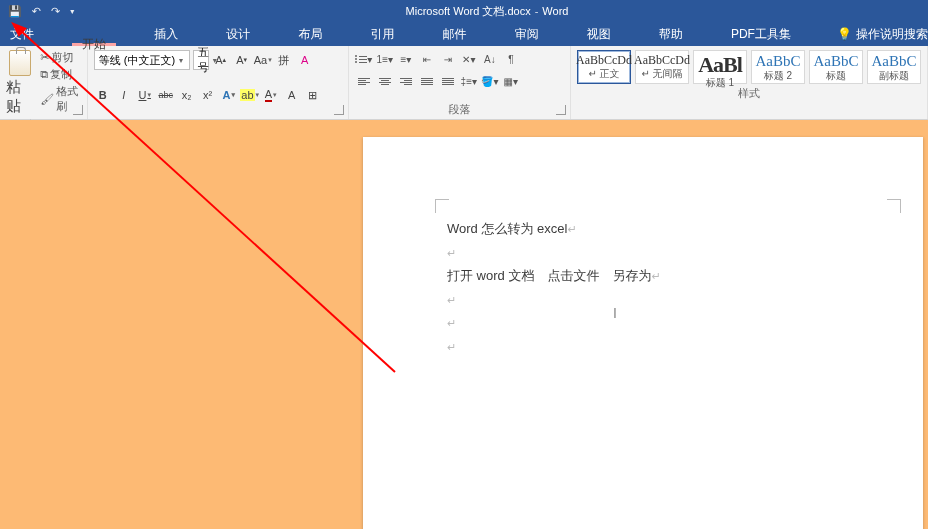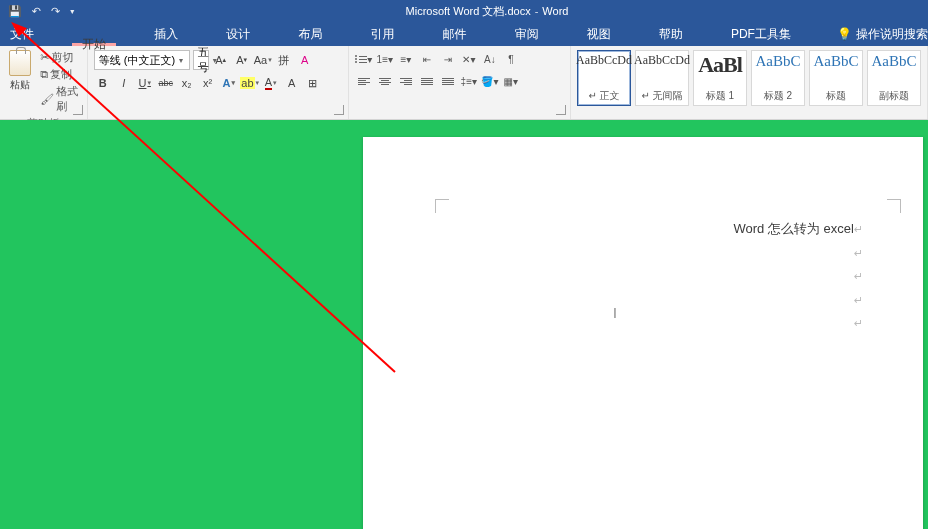--- a/index.html
+++ b/index.html
@@ -20,45 +20,45 @@
 
 .ribbon { height: 74px; background: #f3f3f3; border-bottom: 1px solid #d4d4d4; display: flex; align-items: stretch; }
 .group { border-right: 1px solid #e1e1e1; display: flex; flex-direction: column; position:relative; }
 .group-body { flex: 1; display: flex; align-items: flex-start; padding: 4px 6px 0 6px; gap: 6px; }
 .group-label { font-size: 11px; color: #666; text-align: center; padding: 2px 0 2px 0; }
 .group-launcher { position:absolute; right:4px; bottom:4px; width:10px; height:10px; border:1px solid #9a9a9a; border-top:none; border-left:none;}
 
 .clip-big { display:flex; flex-direction:column; align-items:center; width:34px; gap:2px; cursor:pointer; }
 .clip-icon { width:22px; height:26px; border:1px solid #c9a96e; background:linear-gradient(#fff,#f0e6d0); border-radius:2px; position:relative;}
 .clip-icon::after{content:""; position:absolute; top:-4px; left:6px; width:8px; height:6px; border:1px solid #999; border-bottom:none; border-radius:3px 3px 0 0;}
-.clip-lbl{ font-size:10px; color:#444;}
+.clip-lbl{ font-size:15px; color:#444;}
 .clip-side { display:flex; flex-direction:column; gap:2px; font-size:11px; color:#555;}
 .clip-side div{ display:flex; align-items:center; gap:2px; cursor:pointer;}
 .combo { height:20px; border:1px solid #c0c0c0; background:#fff; font-size:11px; display:flex; align-items:center; padding:0 4px 0 4px; position:relative; cursor:pointer;}
 .combo::after{ content:"▾"; font-size:8px; color:#666; margin-left:4px;}
 .font-name { width:96px;}
 .font-size { width:16px;}
 .rbtn { width:18px; height:18px; display:flex; align-items:center; justify-content:center; font-size:11px; color:#444; cursor:pointer; border-radius:2px;}
-.font-rows{ display:flex; flex-direction:column; gap:4px;}
+.font-rows{ display:flex; flex-direction:column; gap:16px;}
 .row{ display:flex; align-items:center; gap:3px;}
 .rbtn.sup{ font-size:11px;}
 .rbtn .dd{ font-size:7px; margin-left:1px; color:#666;}
 
 .para-rows{ display:flex; flex-direction:column; gap:4px;}
 .pbtn{ width:18px; height:18px; display:flex; align-items:center; justify-content:center; cursor:pointer; font-size:10px; color:#555;}
 
 .styles { display:flex; gap:4px; padding:4px 6px 0 6px;}
-.style-item{ width:54px; height:56px; border:1px solid #d8d8d8; background:#fff; display:flex; flex-direction:column; align-items:center; justify-content:space-between; padding:3px 2px 2px; cursor:pointer;}
+.style-item{ width:54px; height:34px; border:1px solid #d8d8d8; background:#fff; display:flex; flex-direction:column; align-items:center; justify-content:space-between; padding:3px 2px 2px; cursor:pointer;}
 .style-item.sel{ border:1px solid #2b579a; box-shadow: inset 0 0 0 1px #9db8dd;}
 .style-prev{ font-family: "Times New Roman", serif; color:#333; font-size:12px; line-height:1; }
 .style-name{ font-size:10px; color:#555;}
 .style-item.big .style-prev{ font-size:22px; font-weight:700; letter-spacing:-1px;}
 .style-item.med .style-prev{ font-size:15px; color:#2e74b5;}
 
-.doc-area { position:absolute; top:120px; left:0; right:0; bottom:0; background:#22c55e; overflow:hidden;text-align:right;}
+.doc-area { position:absolute; top:120px; left:0; right:0; bottom:0; background:#fdba74; overflow:hidden;}
 .page { position:absolute; left:363px; top:17px; width:560px; height:700px; background:#fff; box-shadow:0 1px 3px rgba(0,0,0,.25);}
 .crop { position:absolute; width:14px; height:14px;}
 .crop.tl{ left:72px; top:62px; border-left:1px solid #bcbcbc; border-top:1px solid #bcbcbc;}
 .crop.tr{ right:22px; top:62px; border-right:1px solid #bcbcbc; border-top:1px solid #bcbcbc;}
 .doc-text{ position:absolute; left:84px; top:82px; right:60px; font-size:13px; color:#3b3b3b; line-height:1.5; font-family: "Microsoft YaHei", SimSun, serif;}
 .doc-text p{ margin-bottom:4px;}
 .pm{ color:#bbb; font-size:11px;}
 .cursor-i{ position:absolute; left:250px; top:168px; font-size:14px; color:#888; transform:rotate(0);}
 .arrow-svg{ position:absolute; top:22px; left:0; pointer-events:none;}
 
@@ -263,20 +263,21 @@
                 <span></span>
                 <span></span>
               </span>
             </div>
           <div class="pbtn">‡≡<span class="dd">▾</span></div>
           <div class="pbtn">🪣<span class="dd">▾</span></div>
           <div class="pbtn">▦<span class="dd">▾</span></div>
         </div>
       </div>
     </div>
+    <div class="group-label">段落</div>
     <div class="group-launcher"></div>
   </div>
 
   <div class="group" style="flex:1;">
     <div class="styles">
       <div class="style-item sel">
         <div class="style-prev">AaBbCcDd</div>
         <div class="style-name">↵ 正文</div>
       </div>
       <div class="style-item">
@@ -293,31 +294,33 @@
       </div>
       <div class="style-item med">
         <div class="style-prev">AaBbC</div>
         <div class="style-name">标题</div>
       </div>
       <div class="style-item med">
         <div class="style-prev">AaBbC</div>
         <div class="style-name">副标题</div>
       </div>
     </div>
+    <div class="group-label">样式</div>
   </div>
 
 </div>
 
 <div class="doc-area">
   <div class="page">
     <div class="crop tl"></div>
     <div class="crop tr"></div>
     <div class="doc-text">
       <p><span>Word 怎么转为 excel</span><span class="pm">↵</span></p>
       <p><span class="pm">↵</span></p>
+      <p><span>打开 word 文档　点击文件　另存为</span><span class="pm">↵</span></p>
       <p><span class="pm">↵</span></p>
       <p><span class="pm">↵</span></p>
       <p><span class="pm">↵</span></p>
     </div>
     <div class="cursor-i">I</div>
   </div>
 </div>
 
 <svg class="arrow-svg" width="420" height="380">
   <defs>

